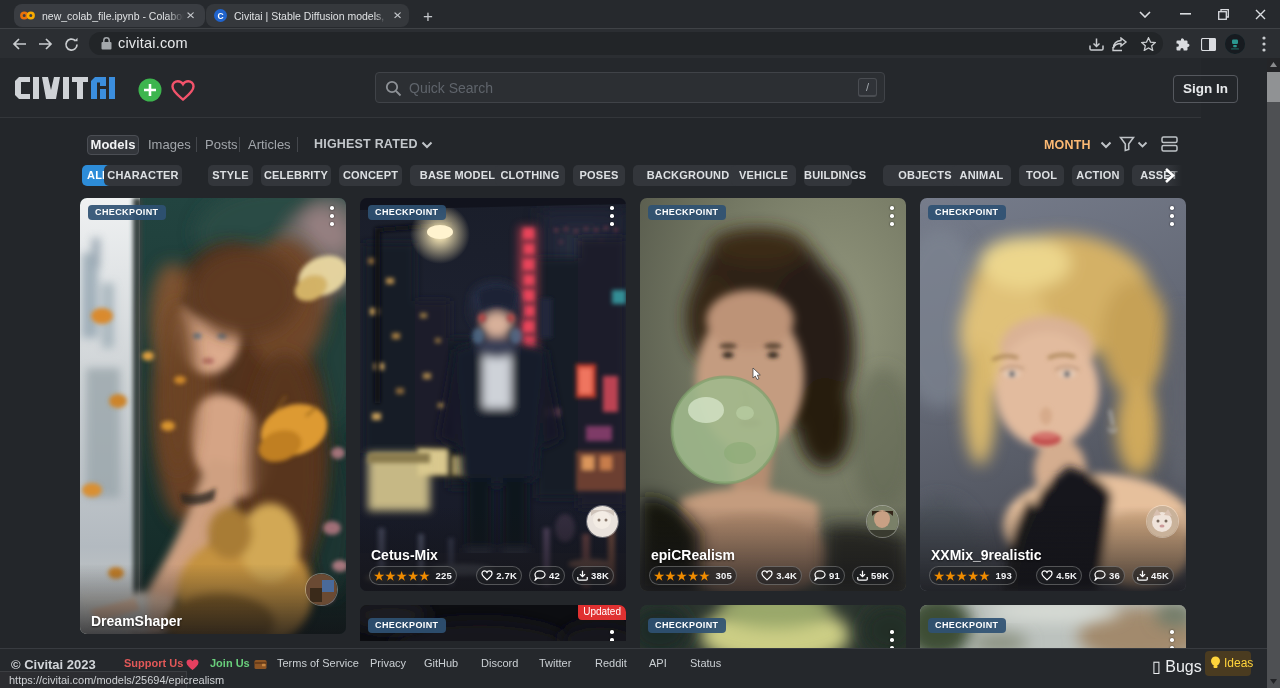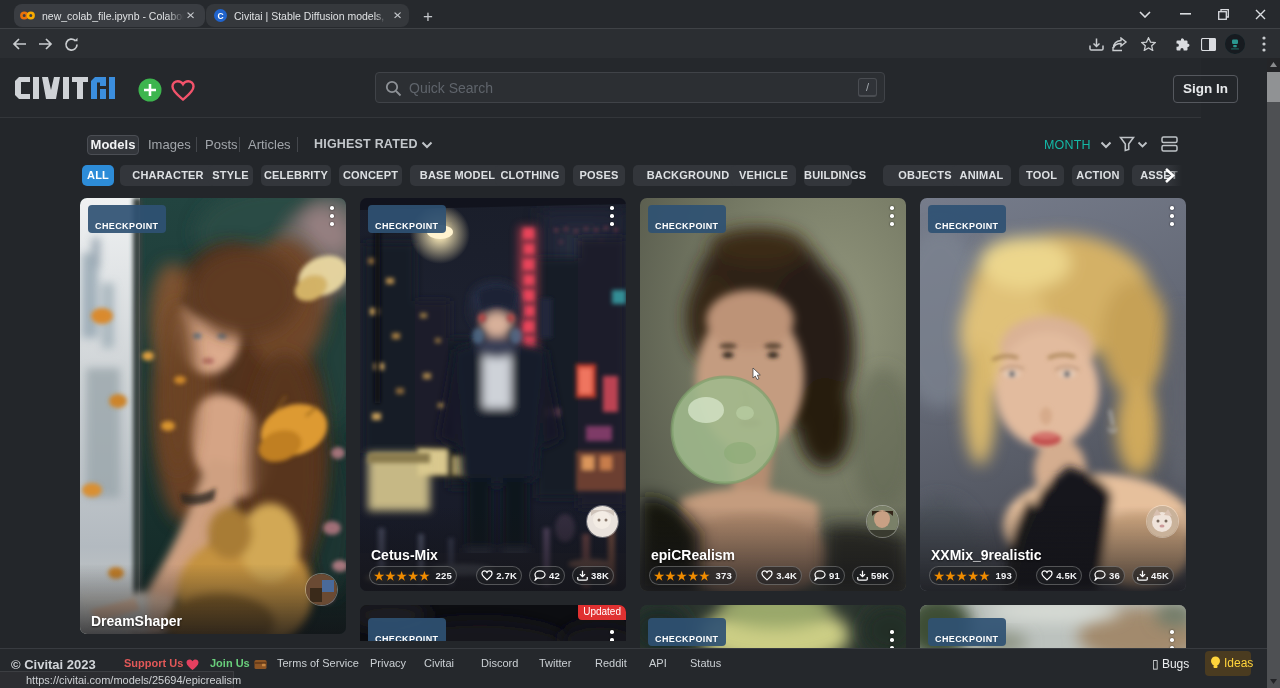--- a/index.html
+++ b/index.html
@@ -29,34 +29,34 @@
 #modelsbox{position:absolute;left:87px;top:0;width:52px;height:20px;background:#33363b;border:1px solid #4b4e54;border-radius:4px;color:#f2f3f5;font-size:13px;font-weight:bold;text-align:center;line-height:18px}
 .navlink{position:absolute;top:2px;font-size:13px;color:#a2a6ab}
 .navsep{position:absolute;top:2px;width:1px;height:15px;background:#44474c}
 #hrated{position:absolute;left:314px;top:2px;font-size:12.5px;font-weight:bold;color:#c3c7cb;letter-spacing:0.2px}
 
 .chip{position:absolute;top:165px;height:21px;background:#33363b;border-radius:5px;color:#dde0e3;font-size:11px;font-weight:bold;text-align:center;line-height:21px;letter-spacing:0.2px;white-space:nowrap}
 .chip.blue{background:#2d8cd8;color:#fff}
 
 .card{position:absolute;width:266px;border-radius:7px;overflow:hidden;background:#25262b}
 .card svg.bg{position:absolute;left:0;top:0}
-.cpbadge{position:absolute;left:8px;top:7px;height:15px;padding:14px 7px;background:rgba(47,81,115,0.92);border-radius:4px;color:#fff;font-size:9px;font-weight:bold;letter-spacing:0.4px;line-height:15px}
+.cpbadge{position:absolute;left:8px;top:7px;height:15px;padding:0 7px;background:rgba(47,81,115,0.92);border-radius:4px;color:#fff;font-size:9px;font-weight:bold;letter-spacing:0.4px;line-height:15px}
 .dots{position:absolute;right:12px;top:8px;width:4px}
 .dots i{display:block;width:3.5px;height:3.5px;border-radius:50%;background:#fff;margin:0 0 4.5px 0;box-shadow:0 0 2px rgba(0,0,0,.7)}
 .cgrad{position:absolute;left:0;bottom:0;width:100%;height:85px;background:linear-gradient(to bottom,rgba(20,20,24,0),rgba(20,20,24,.75))}
 .ctitle{position:absolute;left:11px;bottom:28px;color:#fff;font-size:14px;font-weight:bold;text-shadow:0 1px 2px rgba(0,0,0,.6)}
 .stats{position:absolute;left:9px;right:12px;bottom:6px;height:19px;display:flex;justify-content:space-between}
 .pill{height:19px;background:rgba(30,32,36,.62);border:1px solid rgba(255,255,255,.25);border-radius:10px;display:flex;align-items:center;padding:0 4px;color:#f3f4f6;font-size:9.5px;font-weight:bold;letter-spacing:0.2px}
 .pgroup{display:flex;gap:7px}
 .star{color:#f08c00;font-size:11.5px;letter-spacing:1px}
 .avatar{position:absolute;width:31px;height:31px;border-radius:50%;overflow:hidden;box-shadow:0 0 0 1px rgba(255,255,255,.35)}
 
 #footer{position:absolute;left:0;top:648px;width:1280px;height:40px;background:#25282c;border-top:1px solid #383b40}
 #footer .fitem{position:absolute;top:8px;font-size:11px;color:#cbd0d4}
-#statusbar{position:absolute;left:0;top:671px;width:234px;height:17px;background:#2c2d31;border-top:1px solid #3c3e42;border-right:1px solid #3c3e42;color:#ced1d4;font-size:11px;line-height:16px;padding-left:26px}
+#statusbar{position:absolute;left:0;top:671px;width:187px;height:17px;background:#2c2d31;border-top:1px solid #3c3e42;border-right:1px solid #3c3e42;color:#ced1d4;font-size:11px;line-height:16px;padding-left:9px}
 
 #sbar{position:absolute;left:1267px;top:58px;width:13px;height:630px;background:#4e5053}
 #sthumb{position:absolute;left:0;top:14px;width:13px;height:30px;background:#909294}
 </style>
 </head>
 <body>
 
 <div id="tabbar">
   <div id="tab1" class="tab">
     <svg style="margin-left:6px" width="15" height="11" viewBox="0 0 15 11">
@@ -110,20 +110,27 @@
       <svg width="15" height="14" viewBox="0 0 15 14">
         <path d="M1 7h12M8 2l5 5-5 5" fill="none" stroke="#c9cccf" stroke-width="1.7"></path>
       </svg>
     </div>
   <div class="navic" style="left:57px">
       <svg width="15" height="15" viewBox="0 0 15 15">
         <path d="M13 7.5a5.5 5.5 0 1 1-1.8-4" fill="none" stroke="#c9cccf" stroke-width="1.7"></path>
         <path d="M13.5 0.8v3.4h-3.4z" fill="#c9cccf"></path>
       </svg>
     </div>
+  <div id="urlpill">
+    <svg style="position:absolute;left:12px;top:5px" width="11" height="13" viewBox="0 0 11 13">
+        <rect x="0.5" y="5" width="10" height="7.5" rx="1" fill="#a3a7ab"></rect>
+        <path d="M2.8 5V3.5a2.7 2.7 0 0 1 5.4 0V5" fill="none" stroke="#a3a7ab" stroke-width="1.5"></path>
+      </svg>
+    <span id="urltext">civitai.com</span>
+  </div>
   <div class="navic" style="left:1082px">
       <svg width="15" height="15" viewBox="0 0 15 15">
         <path d="M4.5 6.5L7.5 9.5 10.5 6.5M7.5 9V1.5" fill="none" stroke="#c9cccf" stroke-width="1.5"></path>
         <path d="M1 8.5v3.2A1.3 1.3 0 0 0 2.3 13h10.4A1.3 1.3 0 0 0 14 11.7V8.5" fill="none" stroke="#c9cccf" stroke-width="1.5"></path>
       </svg>
     </div>
   <div class="navic" style="left:1106px">
       <svg width="16" height="15" viewBox="0 0 16 15">
         <path d="M9 3.5V1l5 4-5 4V6.5C5 6.5 2.5 8 1.5 11 1.5 7 4 3.9 9 3.5z" fill="none" stroke="#c9cccf" stroke-width="1.4"></path>
         <path d="M1 10v3.5h9" fill="none" stroke="#c9cccf" stroke-width="1.4"></path>
@@ -203,41 +210,41 @@
   <div class="navsep" style="left:239px"></div>
   <span class="navlink" style="left:248px">Articles</span>
   <div class="navsep" style="left:297px"></div>
   <span id="hrated">HIGHEST RATED</span>
   <svg style="position:absolute;left:421px;top:6px" width="12" height="8" viewBox="0 0 12 8">
       <path d="M1.5 1.5L6 6l4.5-4.5" fill="none" stroke="#bfc3c7" stroke-width="2"></path>
     </svg>
 </div>
 
 <div class="chip blue" style="left:82px;width:32px">ALL</div>
-<div class="chip" style="left:120px;width:96px">CHARACTER</div>
+<div class="chip" style="left:104px;width:78px">CHARACTER</div>
 <div class="chip" style="left:208px;width:45px">STYLE</div>
 <div class="chip" style="left:261px;width:70px">CELEBRITY</div>
 <div class="chip" style="left:339px;width:63px">CONCEPT</div>
 <div class="chip" style="left:410px;width:95px">BASE MODEL</div>
 <div class="chip" style="left:495px;width:70px">CLOTHING</div>
 <div class="chip" style="left:573px;width:52px">POSES</div>
 <div class="chip" style="left:633px;width:110px">BACKGROUND</div>
 <div class="chip" style="left:731px;width:65px">VEHICLE</div>
 <div class="chip" style="left:804px;width:48px">BUILDINGS</div>
 <div class="chip" style="left:883px;width:84px">OBJECTS</div>
 <div class="chip" style="left:952px;width:59px">ANIMAL</div>
 <div class="chip" style="left:1019px;width:45px">TOOL</div>
 <div class="chip" style="left:1072px;width:52px">ACTION</div>
 <div class="chip" style="left:1132px;width:54px">ASSET</div>
 <div style="position:absolute;left:1168px;top:165px;width:18px;height:21px;background:linear-gradient(to right,rgba(35,38,42,0),#23262a 80%)"></div>
 <svg style="position:absolute;left:1164px;top:167px" width="11" height="17" viewBox="0 0 11 17">
     <path d="M2 2l7 6.5L2 15" fill="none" stroke="#fff" stroke-width="2.6"></path>
   </svg>
 
-<span style="position:absolute;left:1044px;top:138px;font-size:12.5px;font-weight:normal;color:#14b8a6;letter-spacing:0.2px">MONTH</span>
+<span style="position:absolute;left:1044px;top:138px;font-size:12.5px;font-weight:bold;color:#fdba74;letter-spacing:0.2px">MONTH</span>
 <svg style="position:absolute;left:1100px;top:141px" width="12" height="8" viewBox="0 0 12 8">
     <path d="M1.5 1.5L6 6l4.5-4.5" fill="none" stroke="#bfc3c7" stroke-width="2"></path>
   </svg>
 <svg style="position:absolute;left:1119px;top:136px" width="16" height="16" viewBox="0 0 16 16">
     <path d="M1.5 1.5h13L9.7 8v5.5l-3.4 1V8z" fill="none" stroke="#bfc3c7" stroke-width="1.6"></path>
   </svg>
 <svg style="position:absolute;left:1137px;top:141px" width="11" height="7" viewBox="0 0 11 7">
     <path d="M1.5 1.5L5.5 5.5l4-4" fill="none" stroke="#bfc3c7" stroke-width="1.8"></path>
   </svg>
 <svg style="position:absolute;left:1161px;top:136px" width="17" height="16" viewBox="0 0 17 16">
@@ -579,21 +586,21 @@
 <div class="avatar" style="right:8px;top:308px"><svg width="31" height="31" viewBox="0 0 31 31">
         <rect width="31" height="31" fill="#7a8068"></rect>
         <ellipse cx="15" cy="13" rx="8" ry="9" fill="#c8a084"></ellipse>
         <path d="M5 10 Q15 0 26 10 L26 5 L5 5z" fill="#332519"></path>
         <rect x="0" y="24" width="31" height="7" fill="#3a3b30"></rect>
       </svg></div>
 <div class="ctitle">epiCRealism</div>
 <div class="stats">
   <div class="pill">
         <span class="star">★★★★★</span>
-        <span style="margin-left:5px">373</span>
+        <span style="margin-left:5px">305</span>
       </div>
   <div class="pgroup">
     <div class="pill"><svg width="12" height="11" viewBox="0 0 13 12" style="margin-right:3px">
             <path d="M6.5 10.8C3.7 8.5 1 6.2 1 3.8 1 2.2 2.3 1 3.8 1 4.9 1 6 1.6 6.5 2.6 7 1.6 8.1 1 9.2 1 10.7 1 12 2.2 12 3.8 12 6.2 9.3 8.5 6.5 10.8Z" fill="none" stroke="#fff" stroke-width="1.3"></path>
           </svg>3.4K</div>
     <div class="pill"><svg width="12" height="11" viewBox="0 0 13 12" style="margin-right:3px">
             <path d="M1.2 11 L2.2 8.2 C1.5 7.3 1 6.2 1 5 1 2.8 3.5 1 6.5 1 9.5 1 12 2.8 12 5 12 7.2 9.5 9 6.5 9 5.6 9 4.8 8.9 4 8.6Z" fill="none" stroke="#fff" stroke-width="1.3"></path>
           </svg>91</div>
     <div class="pill"><svg width="11" height="11" viewBox="0 0 12 12" style="margin-right:3px">
             <path d="M3.2 4.5L6 7.3 8.8 4.5M6 7V0.8" fill="none" stroke="#fff" stroke-width="1.4"></path>
@@ -745,27 +752,27 @@
       <path d="M6.5 11C3.5 8.5 0.5 6 0.5 3.4 0.5 1.7 1.9 0.5 3.5 0.5 4.7 0.5 5.9 1.2 6.5 2.2 7.1 1.2 8.3 0.5 9.5 0.5 11.1 0.5 12.5 1.7 12.5 3.4 12.5 6 9.5 8.5 6.5 11Z" fill="#e4405f"></path>
     </svg>
   <span class="fitem" style="left:210px;color:#69cf7c;font-weight:bold">Join Us</span>
   <svg class="fitem" style="left:254px;top:10px" width="13" height="11" viewBox="0 0 13 11">
       <rect x="0.5" y="1" width="12" height="9" rx="1.5" fill="#8d5524"></rect>
       <rect x="0.5" y="3" width="12" height="2" fill="#6b3e1a"></rect>
       <rect x="8" y="4.8" width="3.5" height="2.5" rx="0.6" fill="#c68642"></rect>
     </svg>
   <span class="fitem" style="left:277px">Terms of Service</span>
   <span class="fitem" style="left:370px">Privacy</span>
-  <span class="fitem" style="left:424px">Civitai</span>
+  <span class="fitem" style="left:424px">GitHub</span>
   <span class="fitem" style="left:481px">Discord</span>
   <span class="fitem" style="left:539px">Twitter</span>
   <span class="fitem" style="left:595px">Reddit</span>
   <span class="fitem" style="left:649px">API</span>
   <span class="fitem" style="left:690px">Status</span>
-  <span class="fitem" style="left:1152px;color:#eceef0;font-size:12px">▯ Bugs</span>
+  <span class="fitem" style="left:1152px;color:#eceef0;font-size:16px">▯ Bugs</span>
   <div style="position:absolute;left:1205px;top:2px;width:46px;height:25px;background:#4a3b20;border-radius:4px">
     <svg style="position:absolute;left:5px;top:5px" width="11" height="14" viewBox="0 0 11 14">
         <circle cx="5.5" cy="5" r="4.5" fill="#ffd43b"></circle>
         <rect x="3.5" y="9" width="4" height="3" rx="1" fill="#ffd43b"></rect>
       </svg>
     <span style="position:absolute;left:19px;top:5px;font-size:12px;font-weight:normal;color:#ffd43b">Ideas</span>
   </div>
 </div>
 <div id="statusbar">https://civitai.com/models/25694/epicrealism</div>
 

